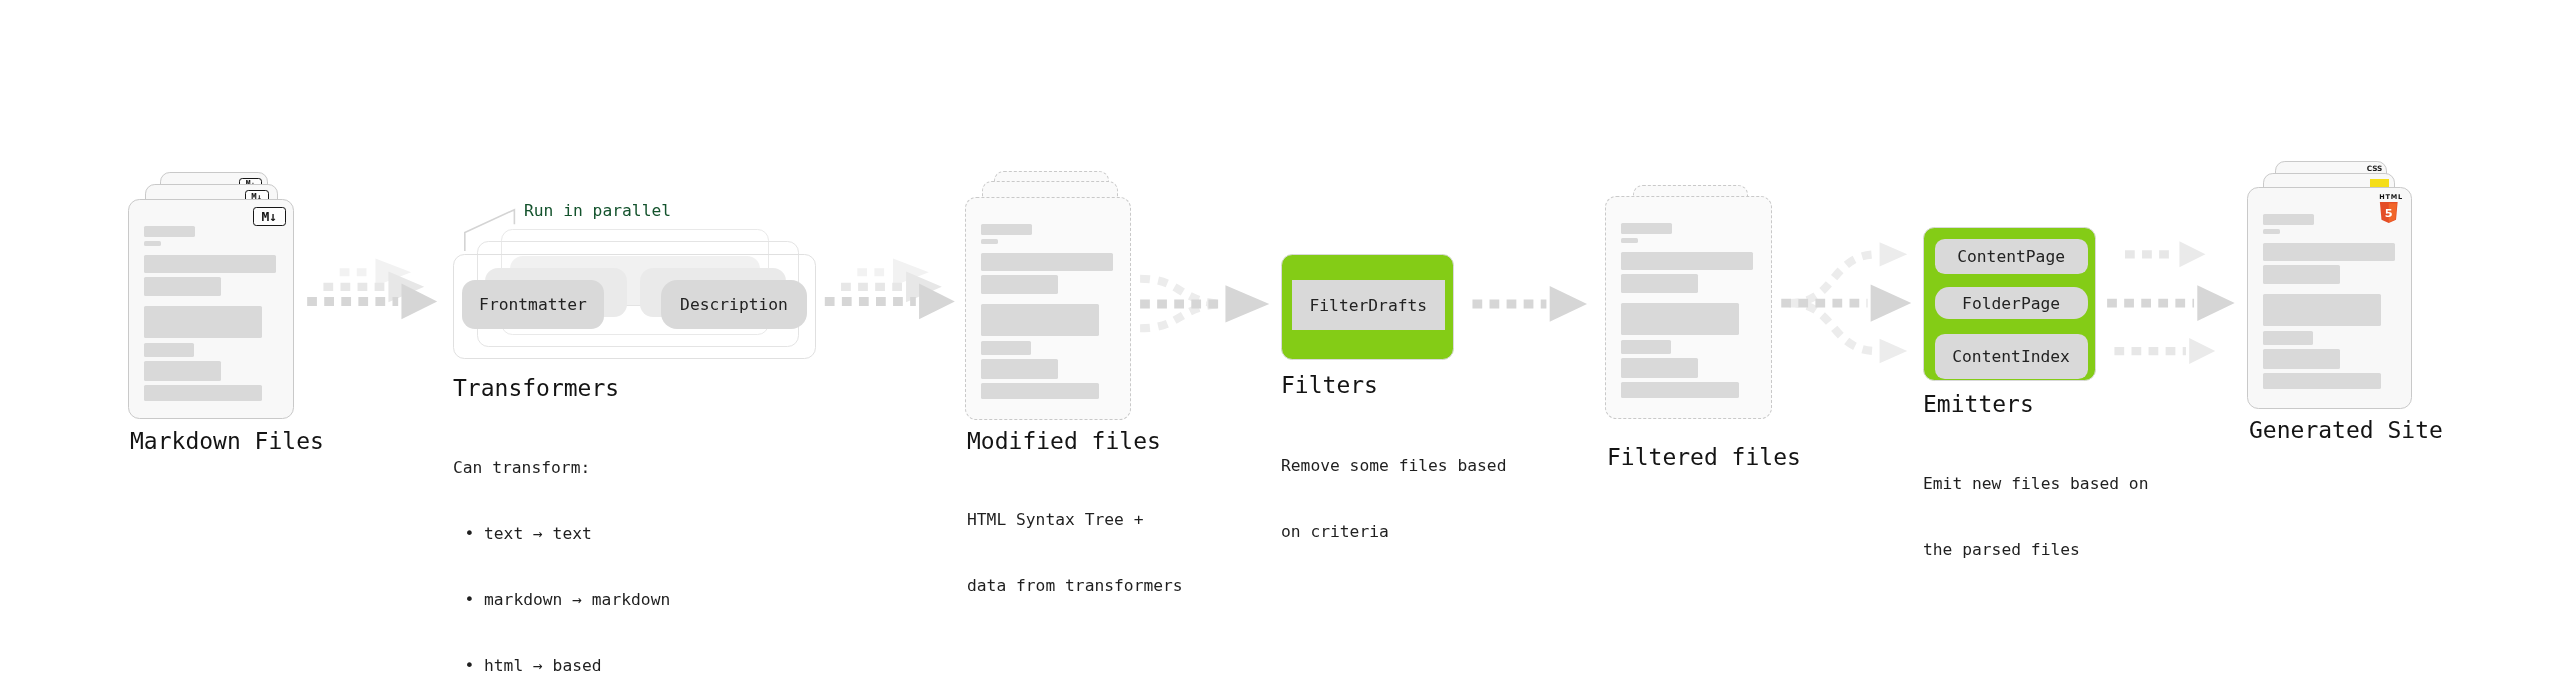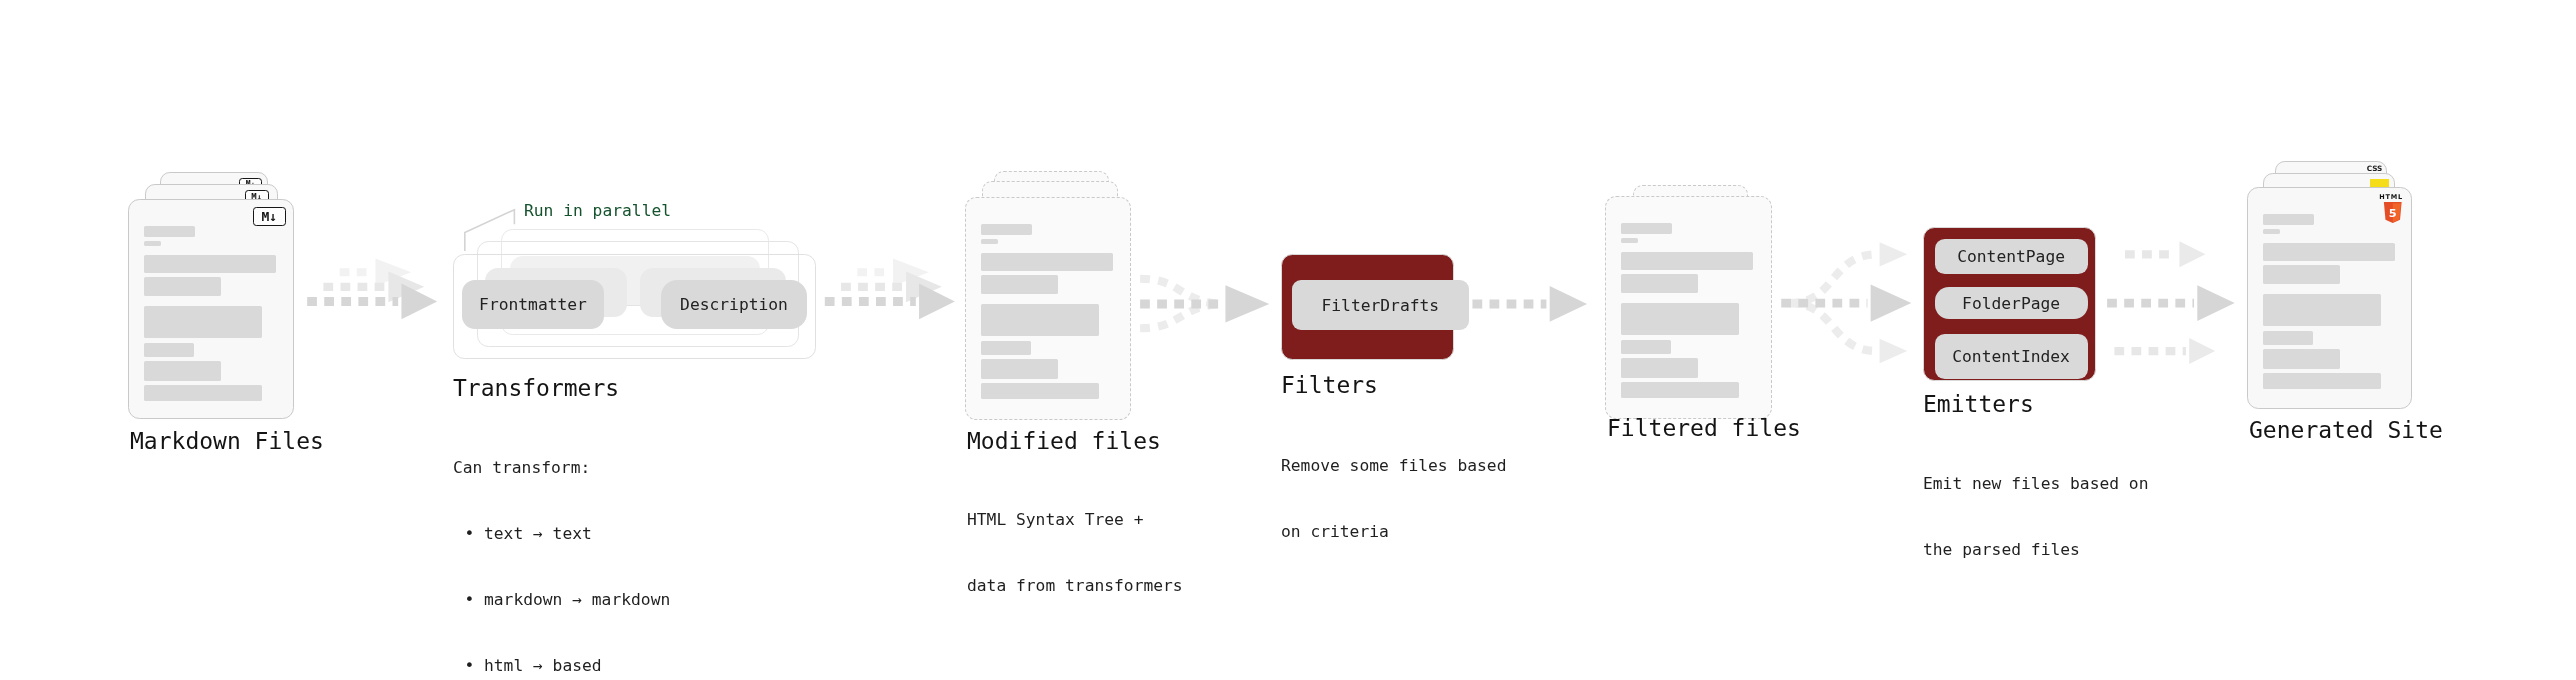--- a/index.html
+++ b/index.html
@@ -30,29 +30,29 @@
             background:#fdfdfd;border:1.6px solid #161616;border-radius:3.3px;
             font-weight:bold;color:#161616;box-sizing:border-box}
 
   
   .btn{position:absolute;display:flex;align-items:center;justify-content:center;
        background:#d9d9d9;color:#222;font-size:16.3px;box-sizing:border-box}
   .ghost{position:absolute;border-radius:13px}
 
   
   .obox{position:absolute;background:transparent;border:1.6px solid #e0e0e0;border-radius:11.4px;box-sizing:border-box}
-  .sbox{position:absolute;background:#7f1d1d;border:1.6px solid #d9d9d9;border-radius:11.4px;box-sizing:border-box}
+  .sbox{position:absolute;background:#84cc16;border:1.6px solid #d9d9d9;border-radius:11.4px;box-sizing:border-box}
 
   .h{position:absolute;font-size:23px;line-height:24.4px;color:#141414;white-space:pre}
   .sub{position:absolute;font-size:16.3px;line-height:22px;color:#1f1f1f;white-space:pre}
   .sub .bullet{padding-left:11.4px}
   .note{position:absolute;font-size:16.3px;color:#14532d;white-space:pre}
 
   
-  .html5{position:absolute;display:flex;flex-direction:column;align-items:flex-end}
+  .html5{position:absolute;display:flex;flex-direction:column;align-items:flex-start}
   .html5 .word{font-size:6.5px;font-weight:bold;letter-spacing:0.8px;color:#111;
                font-family:"DejaVu Sans",sans-serif;line-height:7.3px;margin-bottom:0.8px}
   .cssb{position:absolute;display:flex;flex-direction:column;align-items:center}
   .cssb .t{font-size:7.3px;font-weight:bold;color:#222;font-family:"DejaVu Sans",sans-serif;line-height:7.3px}
   .cssb .u{width:16.3px;height:2.4px;background:#2f6bf0;margin-top:0.8px}
   .jsb{position:absolute;width:18.7px;height:9px;background:#f5de19}
 
   
   .d1{stroke:#d6d6d6;stroke-width:11;stroke-dasharray:12 9}
   .d2{stroke:#e7e7e7;stroke-width:10;stroke-dasharray:12 9}
@@ -188,21 +188,21 @@
       </div>
     </div>
   </div>
   <div class="h" style="left:967px;top:429px">Modified files</div>
   <div class="sub" style="left:967px;top:465px">
     <div>HTML Syntax Tree +</div>
     <div>data from transformers</div>
   </div>
 
   <div class="sbox" style="left:1281px;top:254px;width:173px;height:106px">
-    <div class="btn" style="left:9.8px;top:25px;width:177px;height:50px;border-radius:9px">FilterDrafts</div>
+    <div class="btn" style="left:9.8px;top:25px;width:153px;height:50px;border-radius:0">FilterDrafts</div>
   </div>
   <div class="h" style="left:1281px;top:373px">Filters</div>
   <div class="sub" style="left:1281px;top:411px">
     <div>Remove some files based</div>
     <div>on criteria</div>
   </div>
 
   <div>
     <div class="tab" style="left:1633px;top:185px;width:115px;height:37px"></div>
     <div class="doc dashed" style="left:1605px;top:196px;width:167px;height:223px">
@@ -211,21 +211,21 @@
           <i></i>
           <i></i>
           <i></i>
           <i></i>
           <i></i>
           <i></i>
           <i></i>
       </div>
     </div>
   </div>
-  <div class="h" style="left:1607px;top:416px">Filtered files</div>
+  <div class="h" style="left:1607px;top:445px">Filtered files</div>
 
   <div class="sbox" style="left:1923px;top:227px;width:173px;height:154px">
     <div class="btn" style="left:10.6px;top:11.4px;width:153px;height:35px;border-radius:9.8px">ContentPage</div>
     <div class="btn" style="left:10.6px;top:59px;width:153px;height:32px;border-radius:14px">FolderPage</div>
     <div class="btn" style="left:10.6px;top:106px;width:153px;height:45px;border-radius:9.8px">ContentIndex</div>
   </div>
   <div class="h" style="left:1923px;top:392px">Emitters</div>
   <div class="sub" style="left:1923px;top:429px">
     <div>Emit new files based on</div>
     <div>the parsed files</div>

